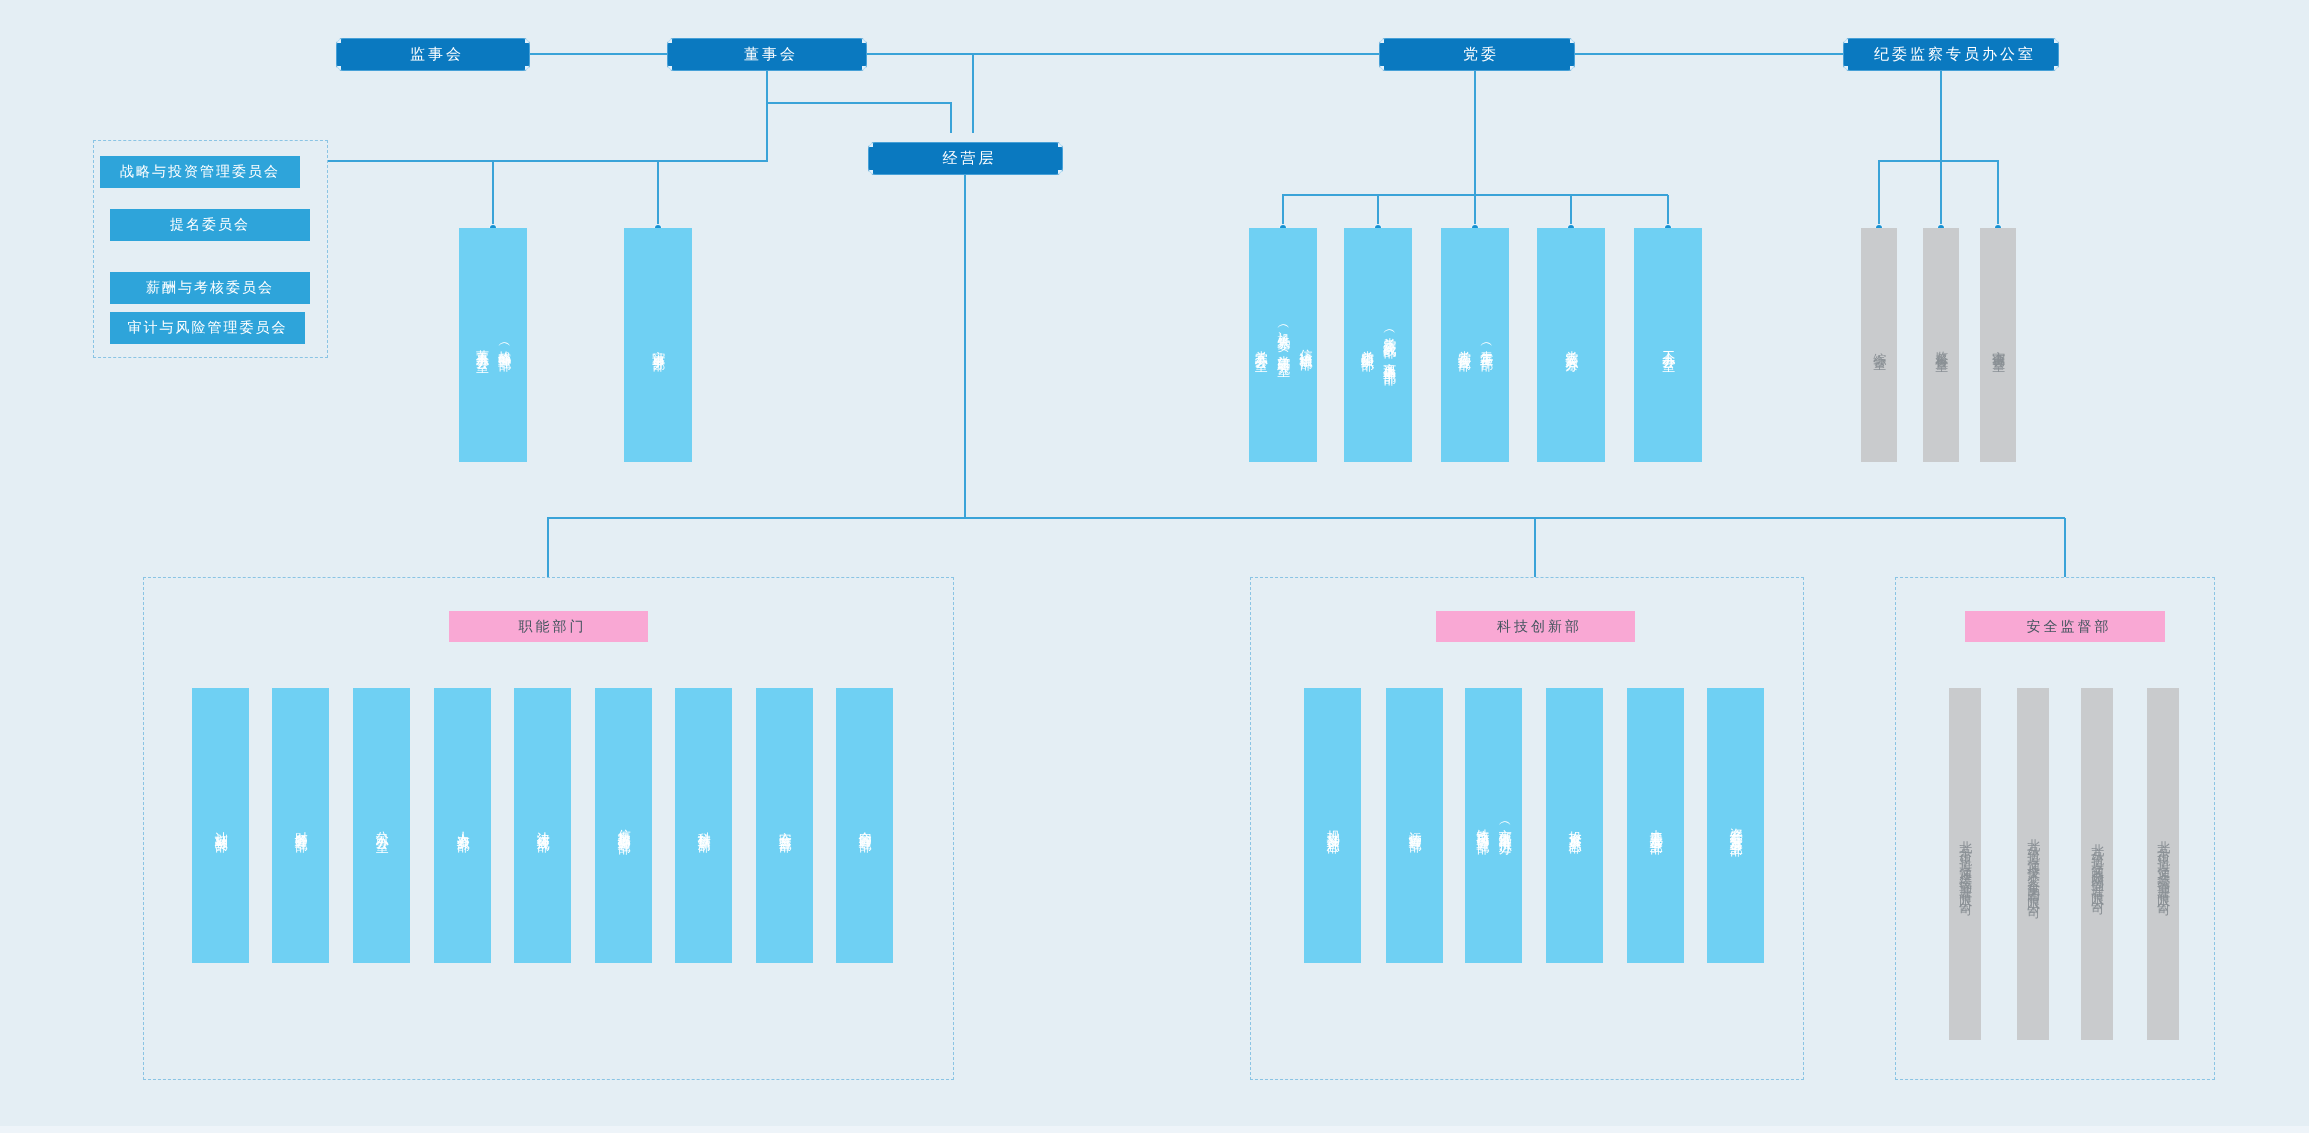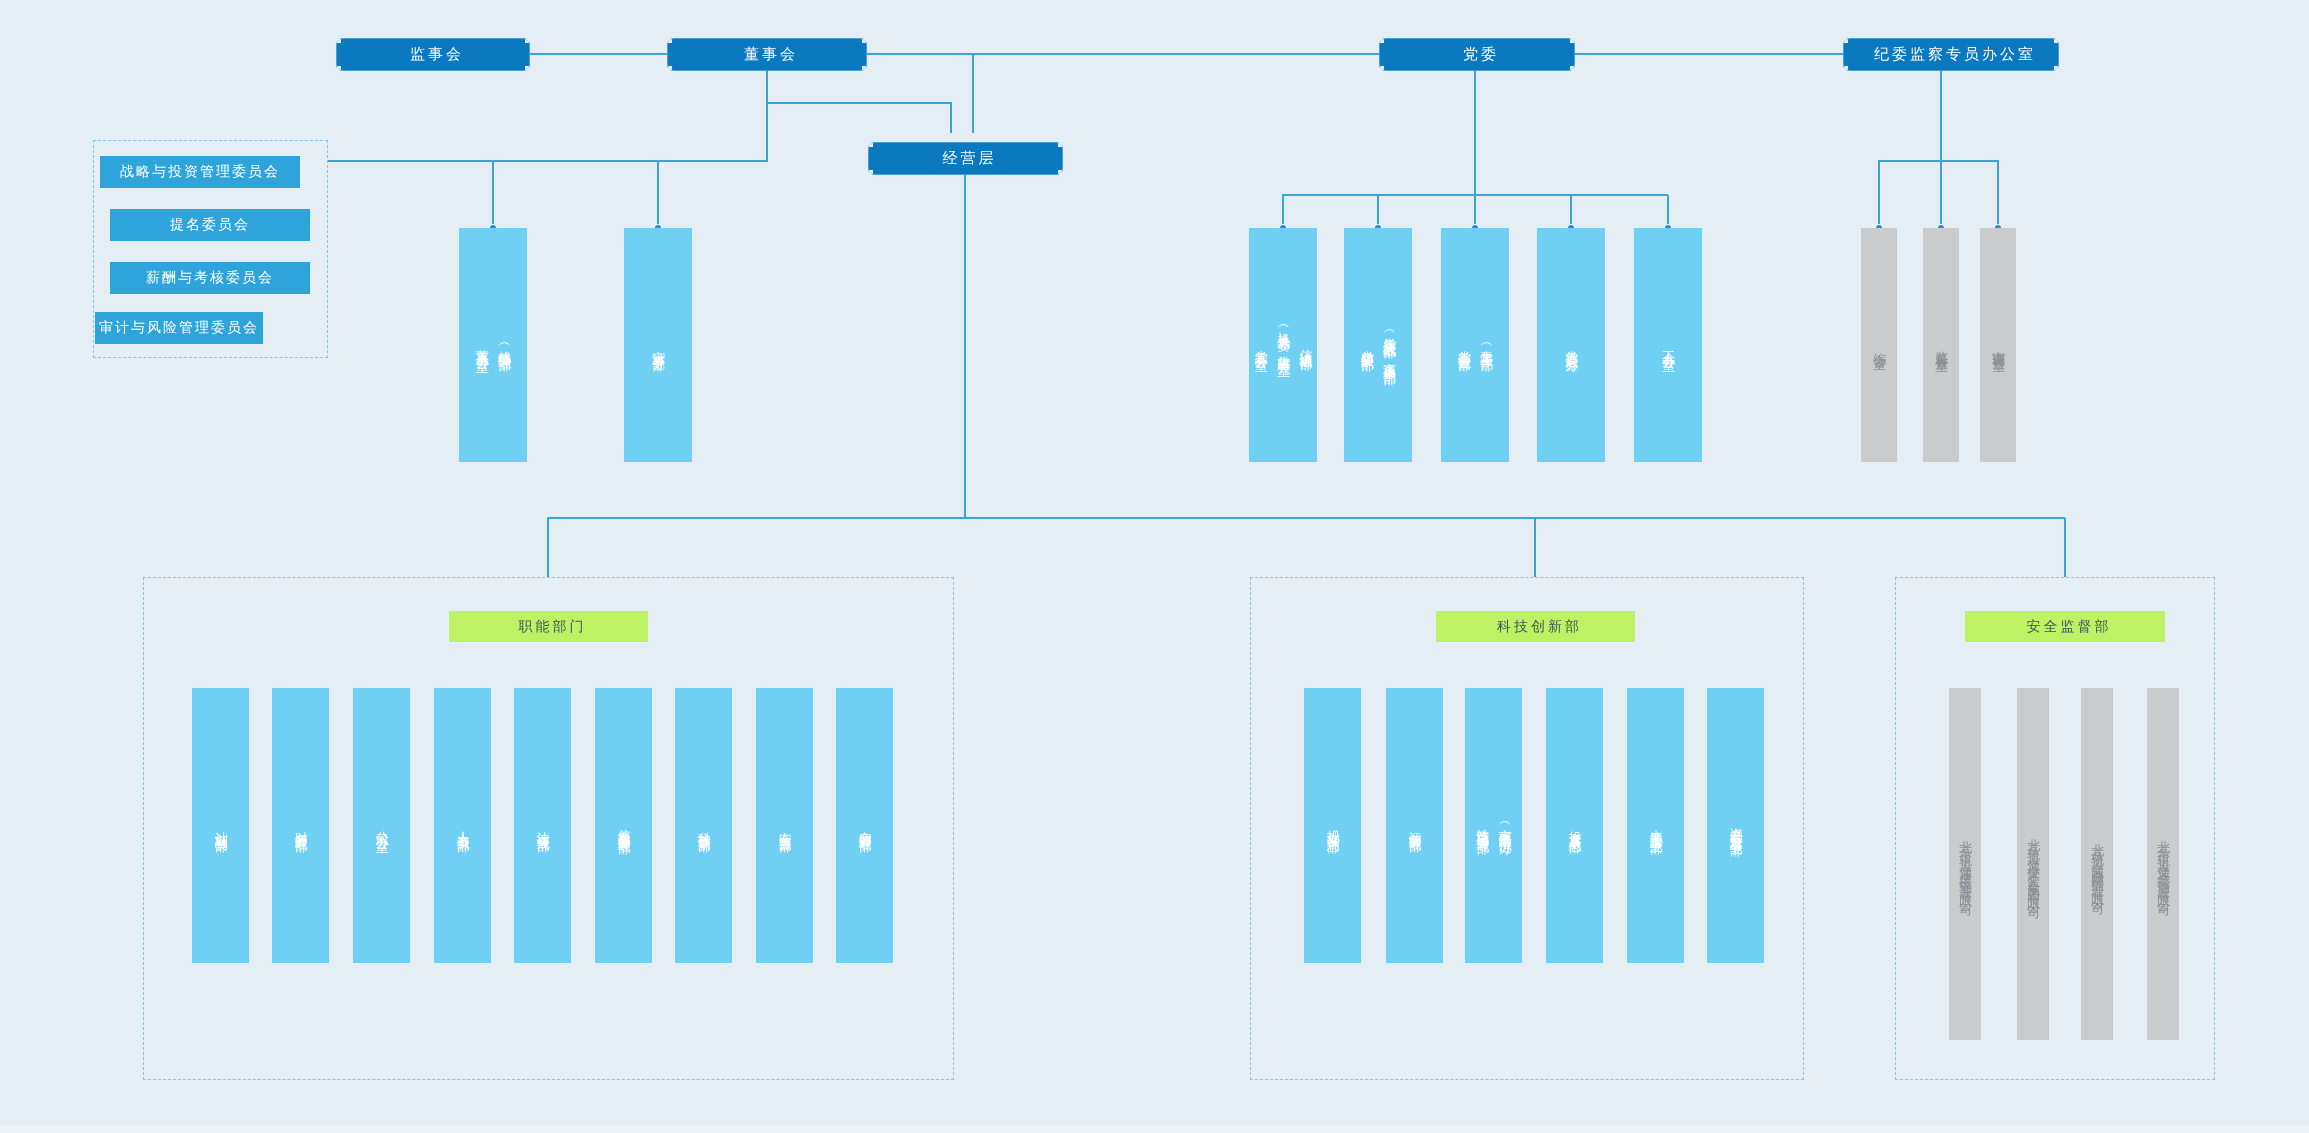--- a/index.html
+++ b/index.html
@@ -20,21 +20,21 @@
     box-shadow: inset 0 0 0 1px rgba(130,200,238,.5);
     padding-left: 8px;
   }
   .dark span{color:#fff;font-size:15px;letter-spacing:3px;font-weight:500;}
 
   
   .committee{height:32px;background:#2ea4da;}
   .committee span{color:#fff;font-size:14px;letter-spacing:2px;}
 
   
-  .label-bar{height:31px;background:#bef264;padding-left:8px;}
+  .label-bar{height:31px;background:#f9a8d4;padding-left:8px;}
   .label-bar span{color:#44555f;font-size:14px;letter-spacing:3px;}
 
   
   .vnode{position:absolute;box-sizing:border-box;display:flex;align-items:stretch;justify-content:center;background:#6fd0f3;}
   .vnode.gray{background:#c9cbcd;}
   .vtext{
     display:block;height:100%;
     writing-mode:vertical-lr;
     white-space:pre-line;
     text-align:center;
@@ -122,24 +122,24 @@
   <div class="node dark" style="left:868px;top:142px;width:195px">
     <span>经营层</span>
   </div>
 
   <div class="node committee" style="left:100px;top:156px;width:200px">
     <span>战略与投资管理委员会</span>
   </div>
   <div class="node committee" style="left:110px;top:209px;width:200px">
     <span>提名委员会</span>
   </div>
-  <div class="node committee" style="left:110px;top:262px;width:200px">
+  <div class="node committee" style="left:110px;top:272px;width:200px">
     <span>薪酬与考核委员会</span>
   </div>
-  <div class="node committee" style="left:95px;top:312px;width:168px">
+  <div class="node committee" style="left:110px;top:312px;width:195px">
     <span>审计与风险管理委员会</span>
   </div>
 
   <div class="vnode" style="left:459px;top:228px;width:68px;height:234px">
     <span class="vtext">董事会办公室
 （战略管理部）</span>
   </div>
   <div class="vnode" style="left:624px;top:228px;width:68px;height:234px">
     <span class="vtext">审计事务部</span>
   </div>

